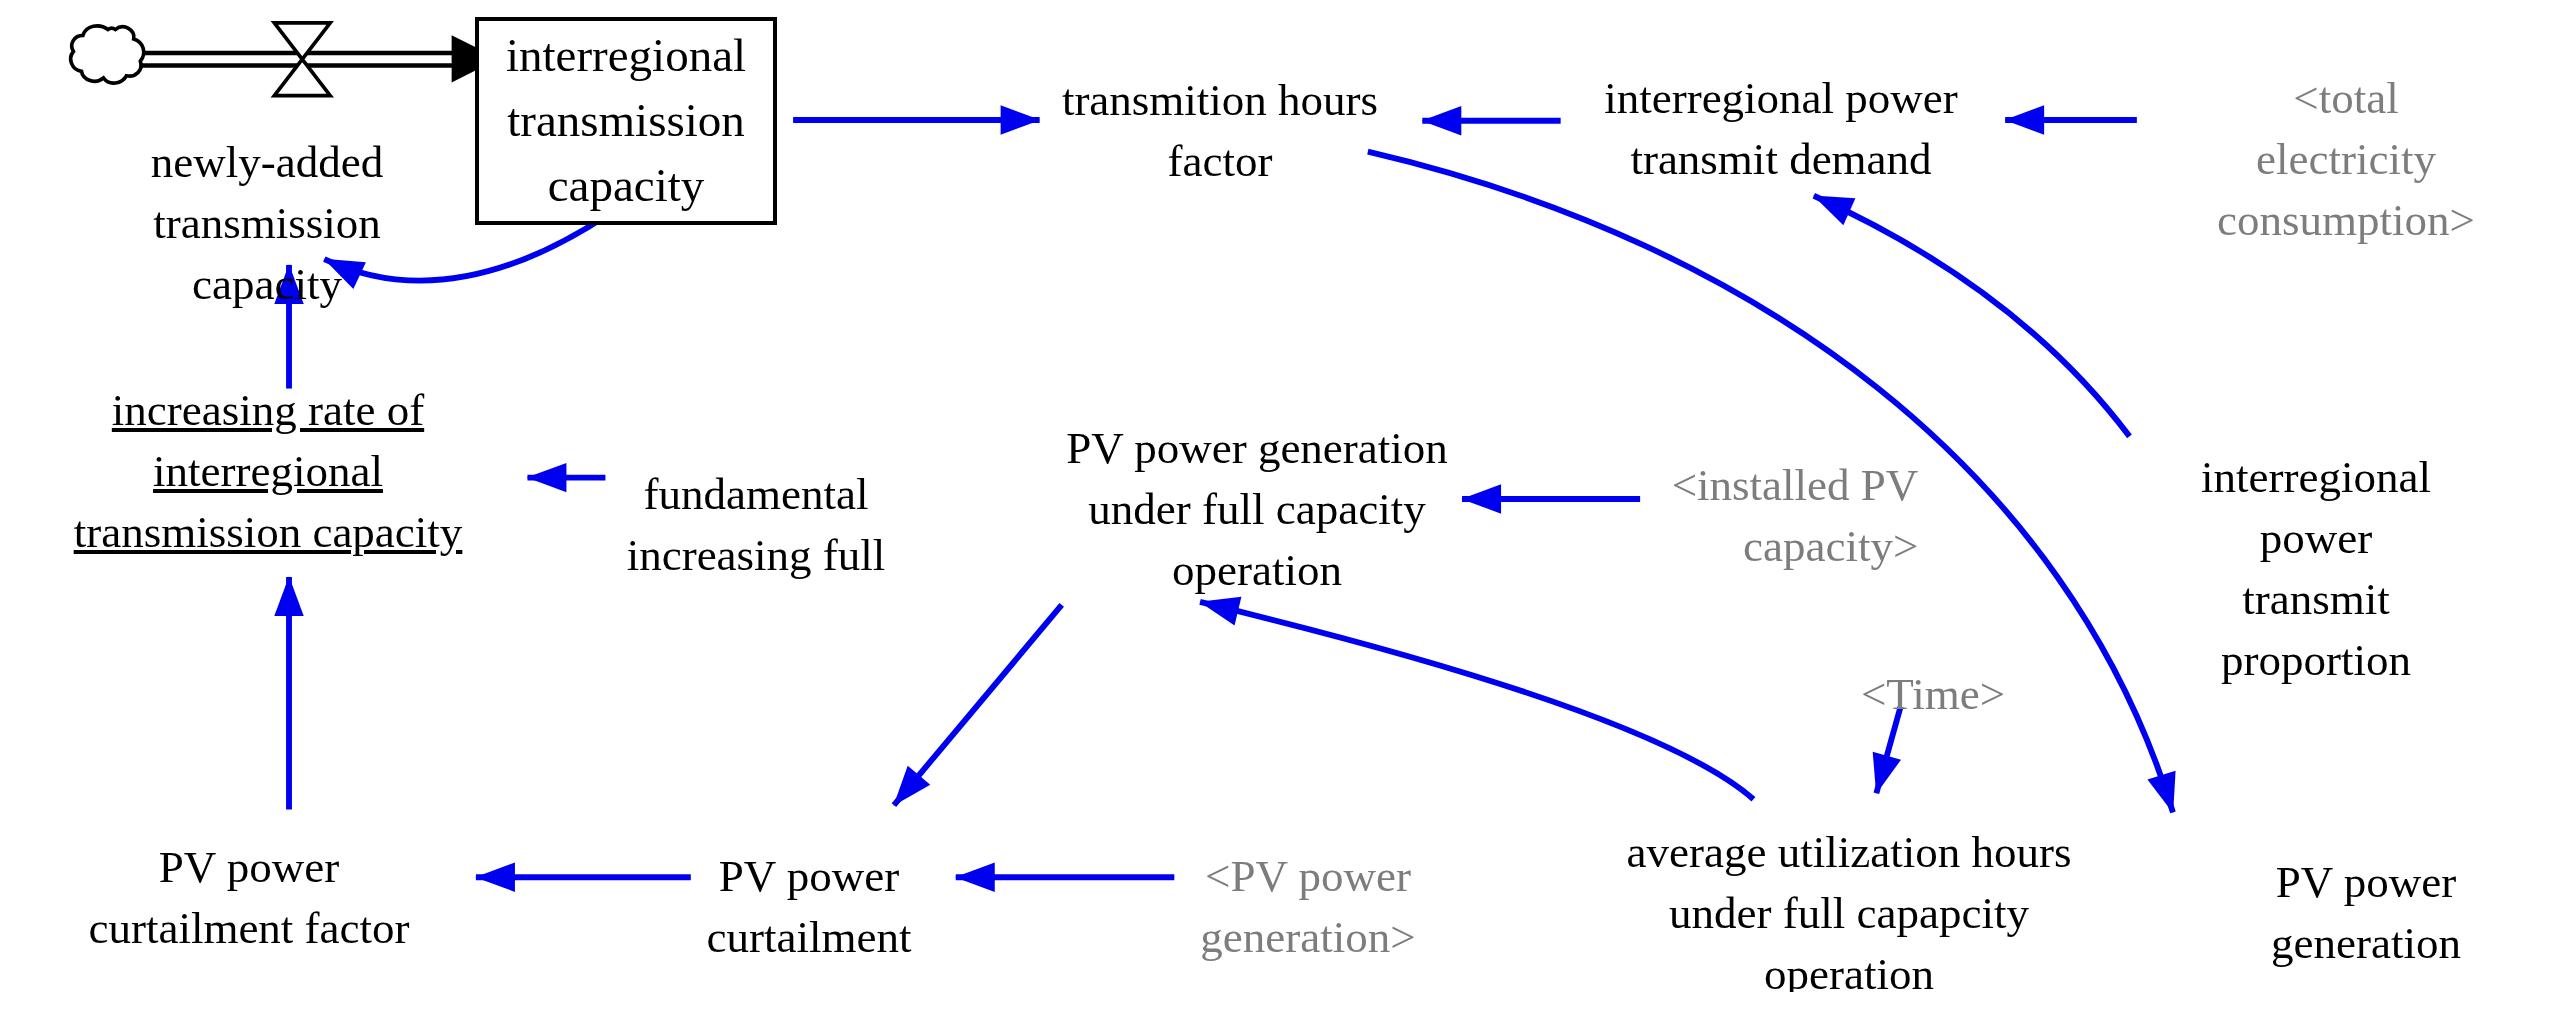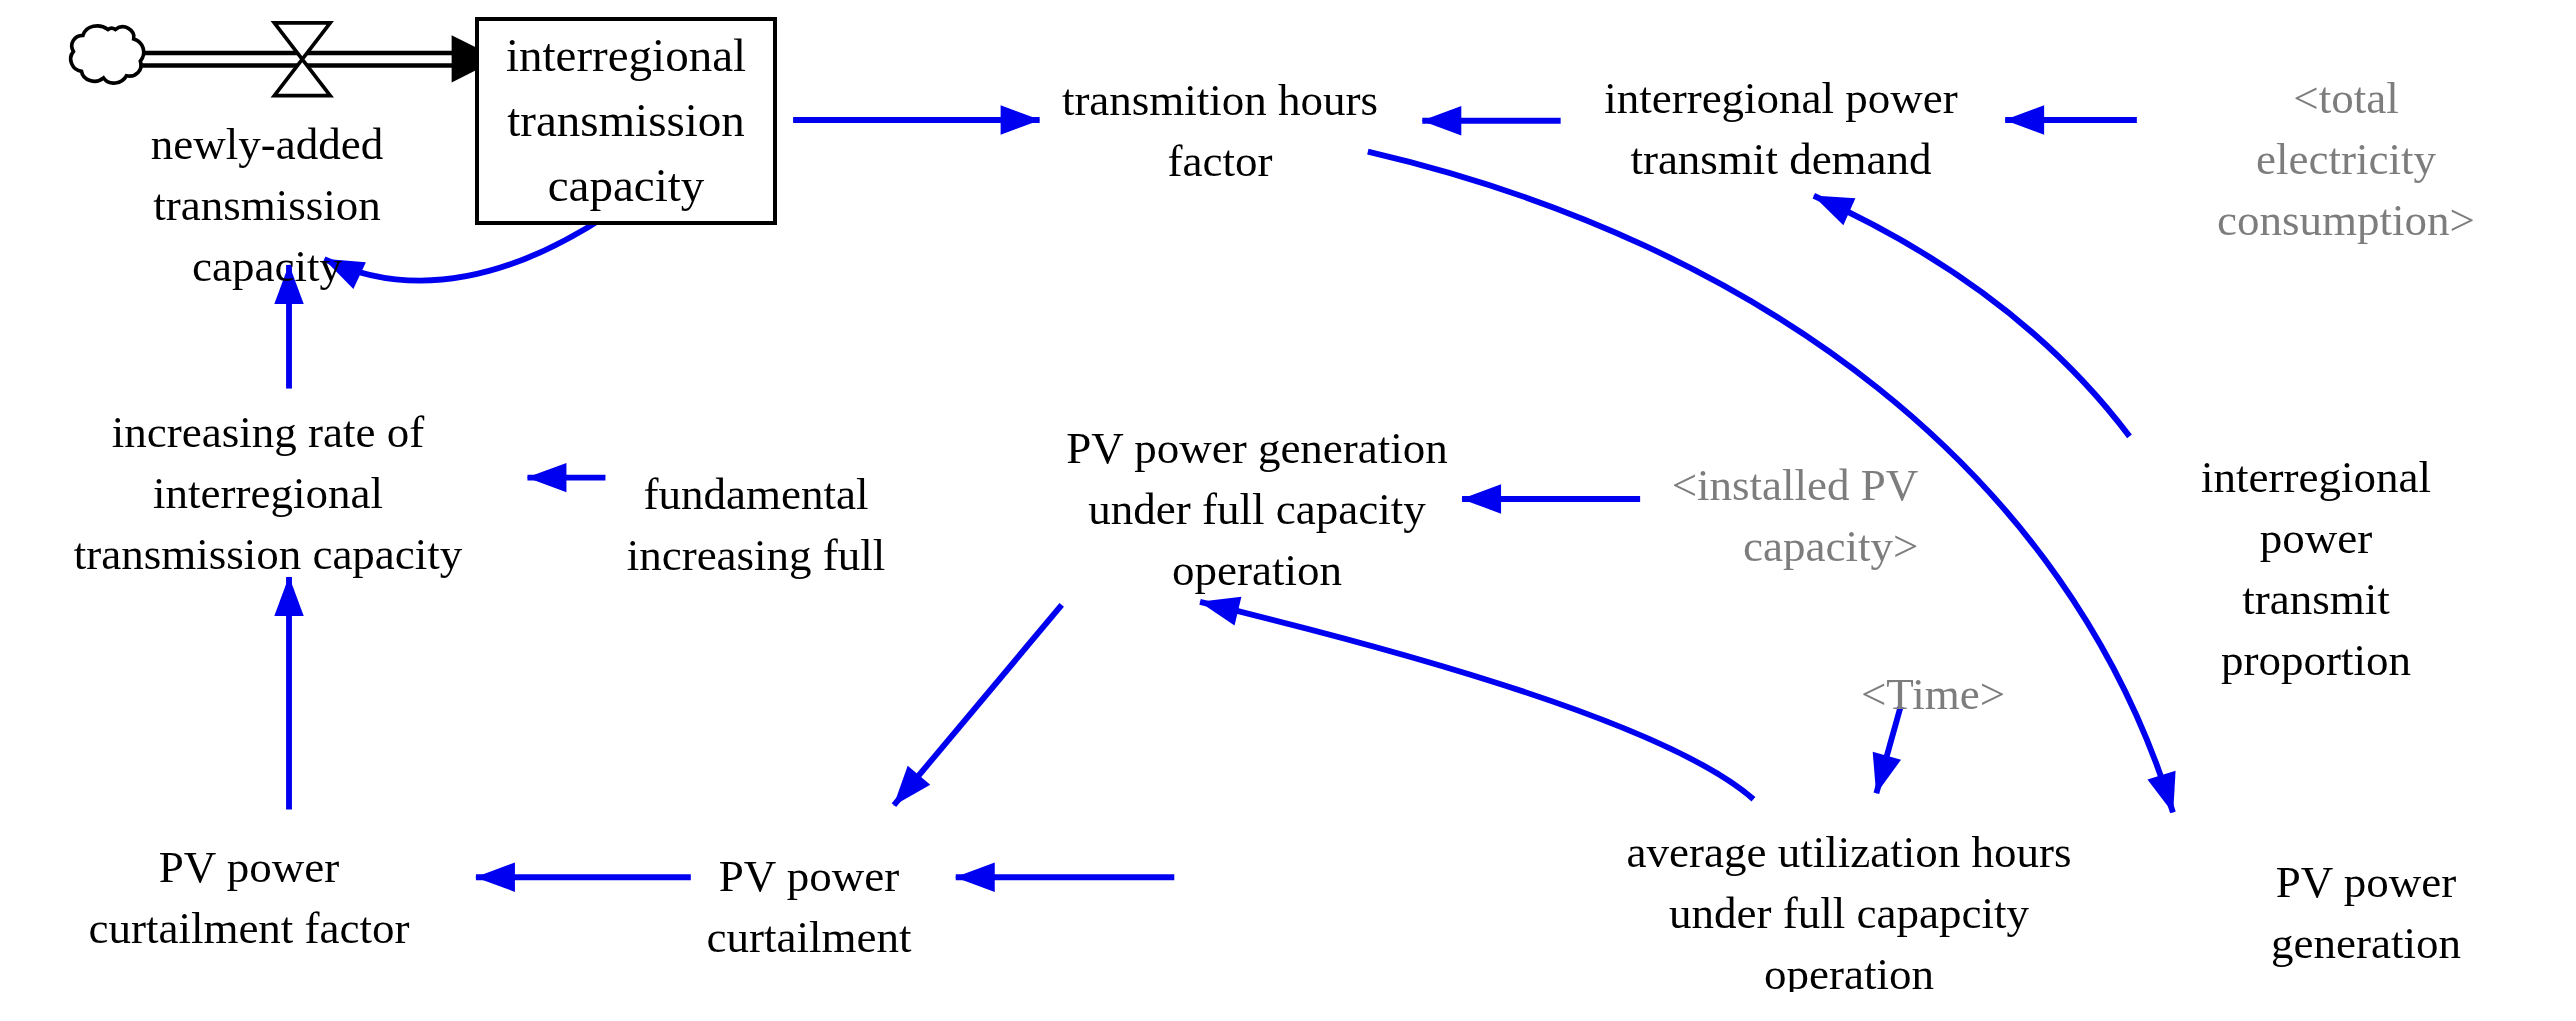--- a/index.html
+++ b/index.html
@@ -78,34 +78,34 @@
     <path class="blue-link" marker-end="url(#arrow-blue)" d="M 2332 1086 Q 2195 966 1580 818"></path>
     <path class="blue-link" marker-end="url(#arrow-blue)" d="M 2532 960 L 2499 1078"></path>
     <path class="blue-link" marker-end="url(#arrow-blue)" d="M 2843 593 Q 2690 390 2414 266"></path>
     <path class="blue-link" marker-end="url(#arrow-blue)" d="M 1808 206 C 2340 330 2760 640 2902 1104"></path>
   </svg>
 
   <div class="stock">interregional
 transmission
 capacity</div>
 
-  <div class="label" style="left:267px;top:114px;font-family:Liberation Serif, serif;">newly-added
+  <div class="label" style="left:267px;top:132px;font-family:Liberation Serif, serif;">newly-added
 transmission
 capacity</div>
 
   <div class="label" style="left:1220px;top:70px;">transmition hours
 factor</div>
 
   <div class="label" style="left:1781px;top:68px;">interregional power
 transmit demand</div>
 
   <div class="label shadow" style="left:2346px;top:68px;">&lt;total electricity
 consumption&gt;</div>
 
-  <div class="label" style="left:268px;top:402px;">increasing rate of
+  <div class="label" style="left:268px;top:380px;text-decoration:underline;">increasing rate of
 interregional
 transmission capacity</div>
 
   <div class="label" style="left:756px;top:464px;">fundamental
 increasing full</div>
 
   <div class="label" style="left:1257px;top:418px;">PV power generation
 under full capacity
 operation</div>
 
@@ -116,20 +116,22 @@
 transmit proportion</div>
 
   <div class="label shadow" style="left:1933px;top:664px;">&lt;Time&gt;</div>
 
   <div class="label" style="left:249px;top:837px;">PV power
 curtailment factor</div>
 
   <div class="label" style="left:809px;top:846px;">PV power
 curtailment</div>
 
+  <div class="label shadow" style="left:1308px;top:846px;">&lt;PV power
+generation&gt;</div>
 
   <div class="label" style="left:1849px;top:822px;">average utilization hours
 under full capapcity
 operation</div>
 
   <div class="label" style="left:2366px;top:852px;">PV power
 generation</div>
 
 </div>
 

